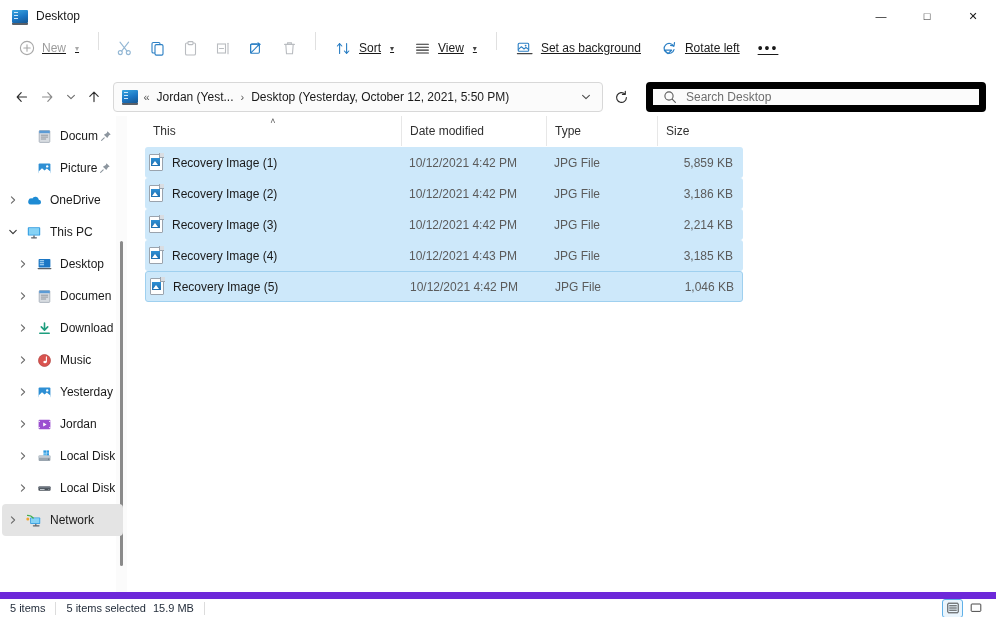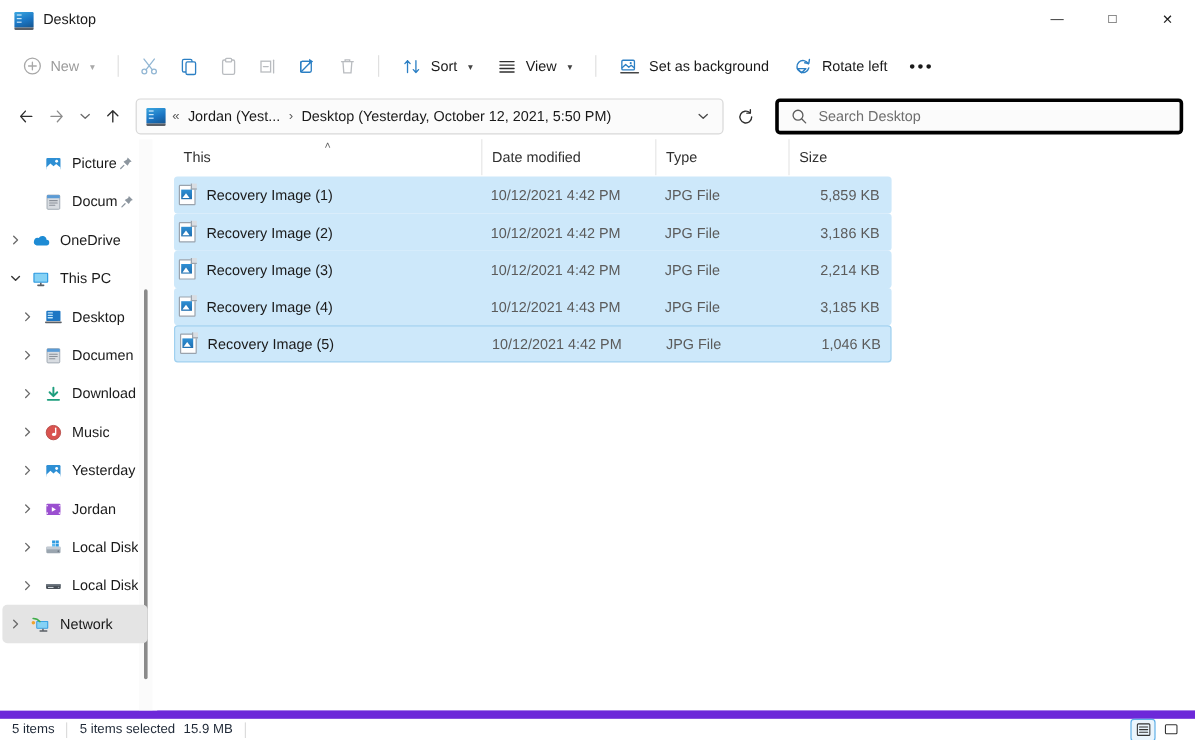--- a/index.html
+++ b/index.html
@@ -35,22 +35,22 @@
     content: ""; position: absolute; left: 1.5px; top: 2px;
     width: 4px; height: 1.5px; background: #cfe9fa; box-shadow: 0 3px 0 #cfe9fa, 0 6px 0 #cfe9fa;
   }
   .ico-desktop::after {
     content: ""; position: absolute; left: 0; bottom: -2px; width: 16px; height: 2px;
     background: #5a5f66; border-radius: 0 0 1px 1px;
   }
 
   
   .toolbar {
-    height: 46px; flex: 0 0 46px; display: flex; align-items: center;
-    padding: 0 10px; gap: 2px; background: #ffffff;
+    height: 46px; flex: 0 0 46px; display: flex; align-items: flex-start;
+    padding: 0 10px; gap: 2px; background: #ffffff; text-decoration: underline;
   }
   .tb-item {
     height: 32px; display: flex; align-items: center; gap: 7px;
     padding: 0 9px; border-radius: 4px; font-size: 12px; color: #1a1a1a; cursor: default;
     white-space: nowrap;
   }
   .tb-item.disabled { color: #9b9b9b; }
   .tb-icon-only { padding: 0 7px; }
   .tb-sep { width: 1px; height: 18px; background: #e0e0e0; margin: 0 8px; flex: 0 0 1px; }
   .chev { font-size: 8px; color: #444; margin-left: 2px; }
@@ -76,21 +76,21 @@
   .crumbs { display: flex; align-items: center; gap: 5px; font-size: 12px; color: #1a1a1a; overflow: hidden; }
   .crumb-sep { color: #555; font-size: 11px; }
   .crumb { white-space: nowrap; cursor: default; padding: 2px 2px; border-radius: 3px; }
   .addr-right { margin-left: auto; display: flex; align-items: center; }
   .addr-ico {
     width: 24px; height: 24px; display: flex; align-items: center; justify-content: center;
     border-radius: 3px; color: #333; cursor: default;
   }
   .searchbox {
     flex: 0 0 340px; height: 30px; margin-left: 11px;
-    border: 3px solid #000000; border-radius: 4px; background: #fbfbfb;
+    border: 7px solid #000000; border-radius: 4px; background: #fbfbfb;
     display: flex; align-items: center; padding: 0 10px; gap: 9px;
   }
   .searchbox input {
     border: none; outline: none; background: transparent; font-size: 12px;
     color: #1a1a1a; width: 100%; font-family: "Liberation Sans", sans-serif;
   }
   .searchbox input::placeholder { color: #6e6e6e; }
 
   
   .body { flex: 1 1 auto; display: flex; min-height: 0; }
@@ -396,44 +396,44 @@
   <div class="body">
 
     <div class="sidebar">
       <div class="sb-track"></div>
       <div class="sb-scroll"></div>
 
       <div class="nav-item lvl2">
         <span class="nav-exp"></span>
         <span class="nav-ico">
           <svg width="15" height="15" viewBox="0 0 15 15">
-            <rect x="1.6" y="2.6" width="11.8" height="9.8" rx="1" fill="#2e8fd4"></rect>
-            <path d="M1.6 10.6 5 7.2l2.6 2.4 2.2-2 3.6 3v1.8a1 1 0 0 1-1 1H2.6a1 1 0 0 1-1-1z" fill="#ffffff"></path>
-            <circle cx="10.2" cy="5.4" r="1.2" fill="#ffffff"></circle>
-          </svg>
-        </span>
-        <span class="nav-label">Picture</span>
+            <rect x="2.2" y="1.6" width="10.6" height="11.8" rx="0.8" fill="#d8dce1" stroke="#9fa8b2" stroke-width="0.8"></rect>
+            <rect x="2.2" y="1.6" width="10.6" height="2.6" fill="#5b9bd5"></rect>
+            <path d="M4.3 6.2h6.4M4.3 8.1h6.4M4.3 10h4.4" stroke="#8a9099" stroke-width="0.9" stroke-linecap="round"></path>
+          </svg>
+        </span>
+        <span class="nav-label">Docum</span>
         <span class="pin">
           <svg width="12" height="12" viewBox="0 0 12 12">
             <path d="M7.4 1.3 10.7 4.6 9.1 5.2 7.3 8.1 3.9 4.7 6.8 2.9z" fill="#8d969f"></path>
             <path d="M4.2 7.8 1.6 10.4" stroke="#8d969f" stroke-width="1.1" stroke-linecap="round"></path>
           </svg>
         </span>
       </div>
 
       <div class="nav-item lvl2">
         <span class="nav-exp"></span>
         <span class="nav-ico">
           <svg width="15" height="15" viewBox="0 0 15 15">
-            <rect x="2.2" y="1.6" width="10.6" height="11.8" rx="0.8" fill="#d8dce1" stroke="#9fa8b2" stroke-width="0.8"></rect>
-            <rect x="2.2" y="1.6" width="10.6" height="2.6" fill="#5b9bd5"></rect>
-            <path d="M4.3 6.2h6.4M4.3 8.1h6.4M4.3 10h4.4" stroke="#8a9099" stroke-width="0.9" stroke-linecap="round"></path>
-          </svg>
-        </span>
-        <span class="nav-label">Docum</span>
+            <rect x="1.6" y="2.6" width="11.8" height="9.8" rx="1" fill="#2e8fd4"></rect>
+            <path d="M1.6 10.6 5 7.2l2.6 2.4 2.2-2 3.6 3v1.8a1 1 0 0 1-1 1H2.6a1 1 0 0 1-1-1z" fill="#ffffff"></path>
+            <circle cx="10.2" cy="5.4" r="1.2" fill="#ffffff"></circle>
+          </svg>
+        </span>
+        <span class="nav-label">Picture</span>
         <span class="pin">
           <svg width="12" height="12" viewBox="0 0 12 12">
             <path d="M7.4 1.3 10.7 4.6 9.1 5.2 7.3 8.1 3.9 4.7 6.8 2.9z" fill="#8d969f"></path>
             <path d="M4.2 7.8 1.6 10.4" stroke="#8d969f" stroke-width="1.1" stroke-linecap="round"></path>
           </svg>
         </span>
       </div>
 
       <div class="nav-item">
         <span class="nav-exp">

